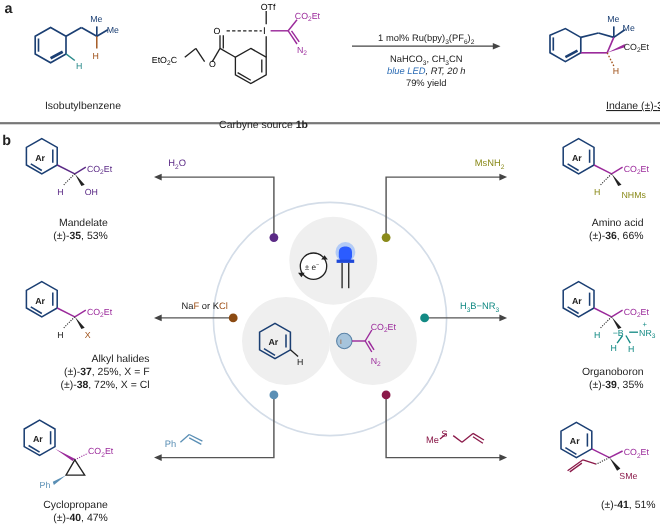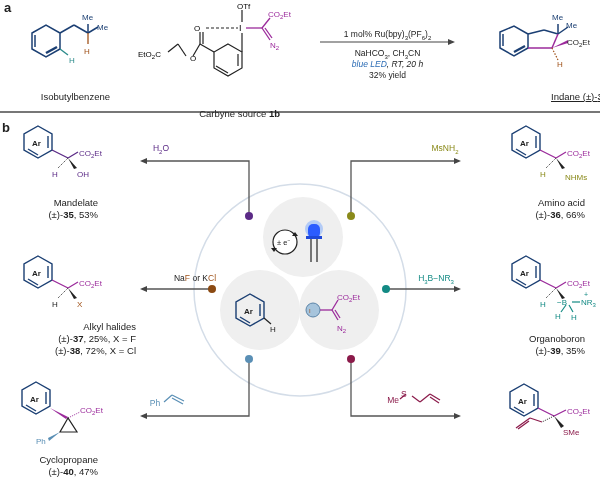--- a/index.html
+++ b/index.html
@@ -84,21 +84,21 @@
   <text x="566" y="28" font-size="8" fill="#1b3f73">Me</text>
   <text x="567" y="45" font-size="8" fill="#222">CO<tspan font-size="6" dy="2">2</tspan><tspan dy="-2">Et</tspan></text>
   <text x="557" y="67" font-size="8" fill="#a0521a">H</text>
 </svg>
 
 <div class="abs lbl" style="left:20px;top:91px;width:90px;">Isobutylbenzene</div>
 <div class="abs lbl" style="left:160px;top:91px;width:120px;margin-top:17px;"><span>Carbyne source </span><b>1b</b></div>
 <div class="abs cond" style="left:320px;top:29px;width:135px;">1 mol% Ru(bpy)<sub style="font-size:6px">3</sub>(PF<sub style="font-size:6px">6</sub>)<sub style="font-size:6px">2</sub></div>
 <div class="abs cond" style="left:320px;top:48px;width:135px;">NaHCO<sub style="font-size:6px">3</sub>, CH<sub style="font-size:6px">3</sub>CN</div>
 <div class="abs cond" style="left:320px;top:59px;width:135px;font-style:italic;"><span style="color:#2d6db5">blue LED</span><span>, RT, 20 h</span></div>
-<div class="abs cond" style="left:320px;top:70px;width:135px;">32% yield</div>
+<div class="abs cond" style="left:320px;top:70px;width:135px;">79% yield</div>
 <div class="abs lbl" style="left:528px;top:91px;width:80px;text-decoration:underline;"><span>Indane (±)-</span><b>34</b></div>
 
 <svg width="600" height="482" style="pointer-events:none">
 
   <circle cx="300" cy="290" r="106" fill="#fff" stroke="#d4dde8" stroke-width="1.5"></circle>
 
   <circle cx="303" cy="237" r="40" fill="#efefef"></circle>
   <circle cx="260" cy="310" r="40" fill="#efefef"></circle>
   <circle cx="339" cy="310" r="40" fill="#efefef"></circle>
 
@@ -273,21 +273,21 @@
     <line x1="542" y1="422" x2="530" y2="418" stroke="#8b1a4a" stroke-width="1.2"></line>
     <line x1="530" y1="418" x2="516" y2="428" stroke="#8b1a4a" stroke-width="1.2"></line>
     <line x1="529" y1="421" x2="518" y2="429" stroke="#8b1a4a" stroke-width="1.2"></line>
   </g>
   <text x="567" y="414" font-size="8" fill="#9b2a9b">CO<tspan font-size="6" dy="2">2</tspan><tspan dy="-2">Et</tspan></text>
   <text x="563" y="435" font-size="8" fill="#8b1a4a">SMe</text>
 </svg>
 
 <div class="abs cond" style="left:146px;top:143px;width:30px;color:#5b2a86;">H<sub style="font-size:6px">2</sub>O</div>
 <div class="abs cond" style="left:425px;top:143px;width:40px;color:#8a8a1a;">MsNH<sub style="font-size:6px">2</sub></div>
-<div class="abs cond" style="left:146px;top:273px;width:60px;text-align:center;padding-left:19px;"><span>Na</span><span style="color:#a0521a">F</span><span> or K</span><span style="color:#a0521a">Cl</span></div>
+<div class="abs cond" style="left:146px;top:273px;width:60px;text-align:left;padding-left:19px;"><span>Na</span><span style="color:#a0521a">F</span><span> or K</span><span style="color:#a0521a">Cl</span></div>
 <div class="abs cond" style="left:412px;top:273px;width:48px;color:#138a84;">H<sub style="font-size:6px">3</sub>B−NR<sub style="font-size:6px">3</sub></div>
 <div class="abs cond" style="left:146px;top:398px;width:18px;color:#5a8fb5;">Ph</div>
 <div class="abs cond" style="left:386px;top:395px;width:20px;color:#8b1a4a;">Me<span style="position:relative;top:-6px;left:2px;">S</span></div>
 
 <div class="abs lbl" style="left:18px;top:197px;width:80px;">
   <div>Mandelate</div>
   <div><span>(±)-</span><b>35</b><span>, 53%</span></div>
 </div>
 <div class="abs lbl" style="left:505px;top:197px;width:80px;">
   <div>Amino acid</div>
@@ -300,13 +300,14 @@
 </div>
 <div class="abs lbl" style="left:505px;top:333px;width:80px;">
   <div>Organoboron</div>
   <div><span>(±)-</span><b>39</b><span>, 35%</span></div>
 </div>
 <div class="abs lbl" style="left:18px;top:454px;width:80px;">
   <div>Cyclopropane</div>
   <div><span>(±)-</span><b>40</b><span>, 47%</span></div>
 </div>
 <div class="abs lbl" style="left:496px;top:454px;width:100px;">
+  <div><span>(±)-</span><b>41</b><span>, 51%</span></div>
 </div>
 
 </body></html>

